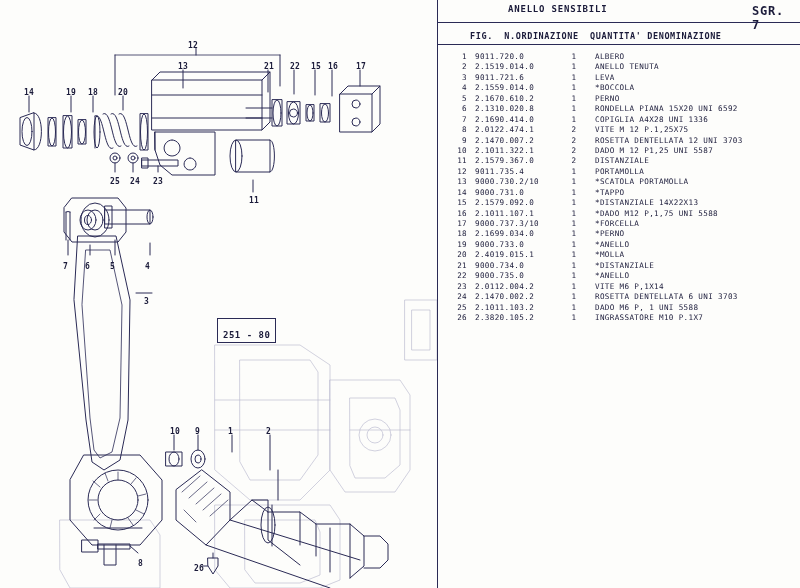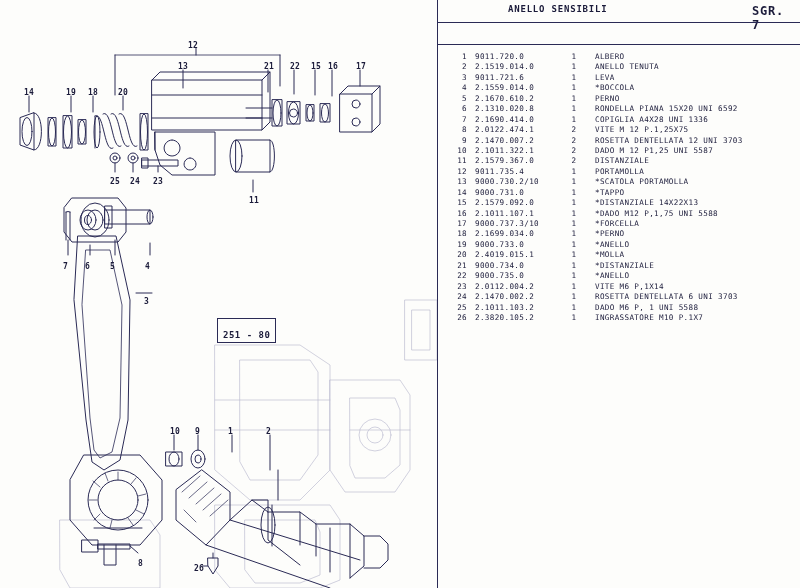--- a/index.html
+++ b/index.html
@@ -120,20 +120,21 @@
   }
 </style>
 </head>
 <body>
 
 <div id="page">
 
   <div class="hdr-title">ANELLO SENSIBILI</div>
   <div class="hdr-sgr">SGR. 7</div>
   <div class="rule-h-top"></div>
+  <div class="hdr-cols">FIG.  N.ORDINAZIONE  QUANTITA' DENOMINAZIONE</div>
   <div class="rule-h-mid"></div>
   <div class="rule-v"></div>
 
   <div class="parts" id="parts-table"><span class="prow"><span class="c-num">1</span><span class="c-code">9011.720.0</span><span class="c-qty">1</span><span class="c-desc">ALBERO</span></span><span class="prow"><span class="c-num">2</span><span class="c-code">2.1519.014.0</span><span class="c-qty">1</span><span class="c-desc">ANELLO TENUTA</span></span><span class="prow"><span class="c-num">3</span><span class="c-code">9011.721.6</span><span class="c-qty">1</span><span class="c-desc">LEVA</span></span><span class="prow"><span class="c-num">4</span><span class="c-code">2.1559.014.0</span><span class="c-qty">1</span><span class="c-desc">*BOCCOLA</span></span><span class="prow"><span class="c-num">5</span><span class="c-code">2.1670.610.2</span><span class="c-qty">1</span><span class="c-desc">PERNO</span></span><span class="prow"><span class="c-num">6</span><span class="c-code">2.1310.020.8</span><span class="c-qty">1</span><span class="c-desc">RONDELLA PIANA 15X20 UNI 6592</span></span><span class="prow"><span class="c-num">7</span><span class="c-code">2.1690.414.0</span><span class="c-qty">1</span><span class="c-desc">COPIGLIA A4X28 UNI 1336</span></span><span class="prow"><span class="c-num">8</span><span class="c-code">2.0122.474.1</span><span class="c-qty">2</span><span class="c-desc">VITE M 12 P.1,25X75</span></span><span class="prow"><span class="c-num">9</span><span class="c-code">2.1470.007.2</span><span class="c-qty">2</span><span class="c-desc">ROSETTA DENTELLATA 12 UNI 3703</span></span><span class="prow"><span class="c-num">10</span><span class="c-code">2.1011.322.1</span><span class="c-qty">2</span><span class="c-desc">DADO M 12 P1,25 UNI 5587</span></span><span class="prow"><span class="c-num">11</span><span class="c-code">2.1579.367.0</span><span class="c-qty">2</span><span class="c-desc">DISTANZIALE</span></span><span class="prow"><span class="c-num">12</span><span class="c-code">9011.735.4</span><span class="c-qty">1</span><span class="c-desc">PORTAMOLLA</span></span><span class="prow"><span class="c-num">13</span><span class="c-code">9000.730.2/10</span><span class="c-qty">1</span><span class="c-desc">*SCATOLA PORTAMOLLA</span></span><span class="prow"><span class="c-num">14</span><span class="c-code">9000.731.0</span><span class="c-qty">1</span><span class="c-desc">*TAPPO</span></span><span class="prow"><span class="c-num">15</span><span class="c-code">2.1579.092.0</span><span class="c-qty">1</span><span class="c-desc">*DISTANZIALE 14X22X13</span></span><span class="prow"><span class="c-num">16</span><span class="c-code">2.1011.107.1</span><span class="c-qty">1</span><span class="c-desc">*DADO M12 P,1,75 UNI 5588</span></span><span class="prow"><span class="c-num">17</span><span class="c-code">9000.737.3/10</span><span class="c-qty">1</span><span class="c-desc">*FORCELLA</span></span><span class="prow"><span class="c-num">18</span><span class="c-code">2.1699.034.0</span><span class="c-qty">1</span><span class="c-desc">*PERNO</span></span><span class="prow"><span class="c-num">19</span><span class="c-code">9000.733.0</span><span class="c-qty">1</span><span class="c-desc">*ANELLO</span></span><span class="prow"><span class="c-num">20</span><span class="c-code">2.4019.015.1</span><span class="c-qty">1</span><span class="c-desc">*MOLLA</span></span><span class="prow"><span class="c-num">21</span><span class="c-code">9000.734.0</span><span class="c-qty">1</span><span class="c-desc">*DISTANZIALE</span></span><span class="prow"><span class="c-num">22</span><span class="c-code">9000.735.0</span><span class="c-qty">1</span><span class="c-desc">*ANELLO</span></span><span class="prow"><span class="c-num">23</span><span class="c-code">2.0112.004.2</span><span class="c-qty">1</span><span class="c-desc">VITE M6 P,1X14</span></span><span class="prow"><span class="c-num">24</span><span class="c-code">2.1470.002.2</span><span class="c-qty">1</span><span class="c-desc">ROSETTA DENTELLATA 6 UNI 3703</span></span><span class="prow"><span class="c-num">25</span><span class="c-code">2.1011.103.2</span><span class="c-qty">1</span><span class="c-desc">DADO M6 P, 1 UNI 5588</span></span><span class="prow"><span class="c-num">26</span><span class="c-code">2.3820.105.2</span><span class="c-qty">1</span><span class="c-desc">INGRASSATORE M10 P.1X7</span></span></div>
 
   <div id="drawing">
     <svg width="437" height="588" viewBox="0 0 437 588" xmlns="http://www.w3.org/2000/svg">
       <g fill="none" stroke="#2a2a55" stroke-width="1" stroke-linejoin="round" stroke-linecap="round">
 
         <g stroke="#8a8ab0" stroke-width="0.7" opacity="0.55">

